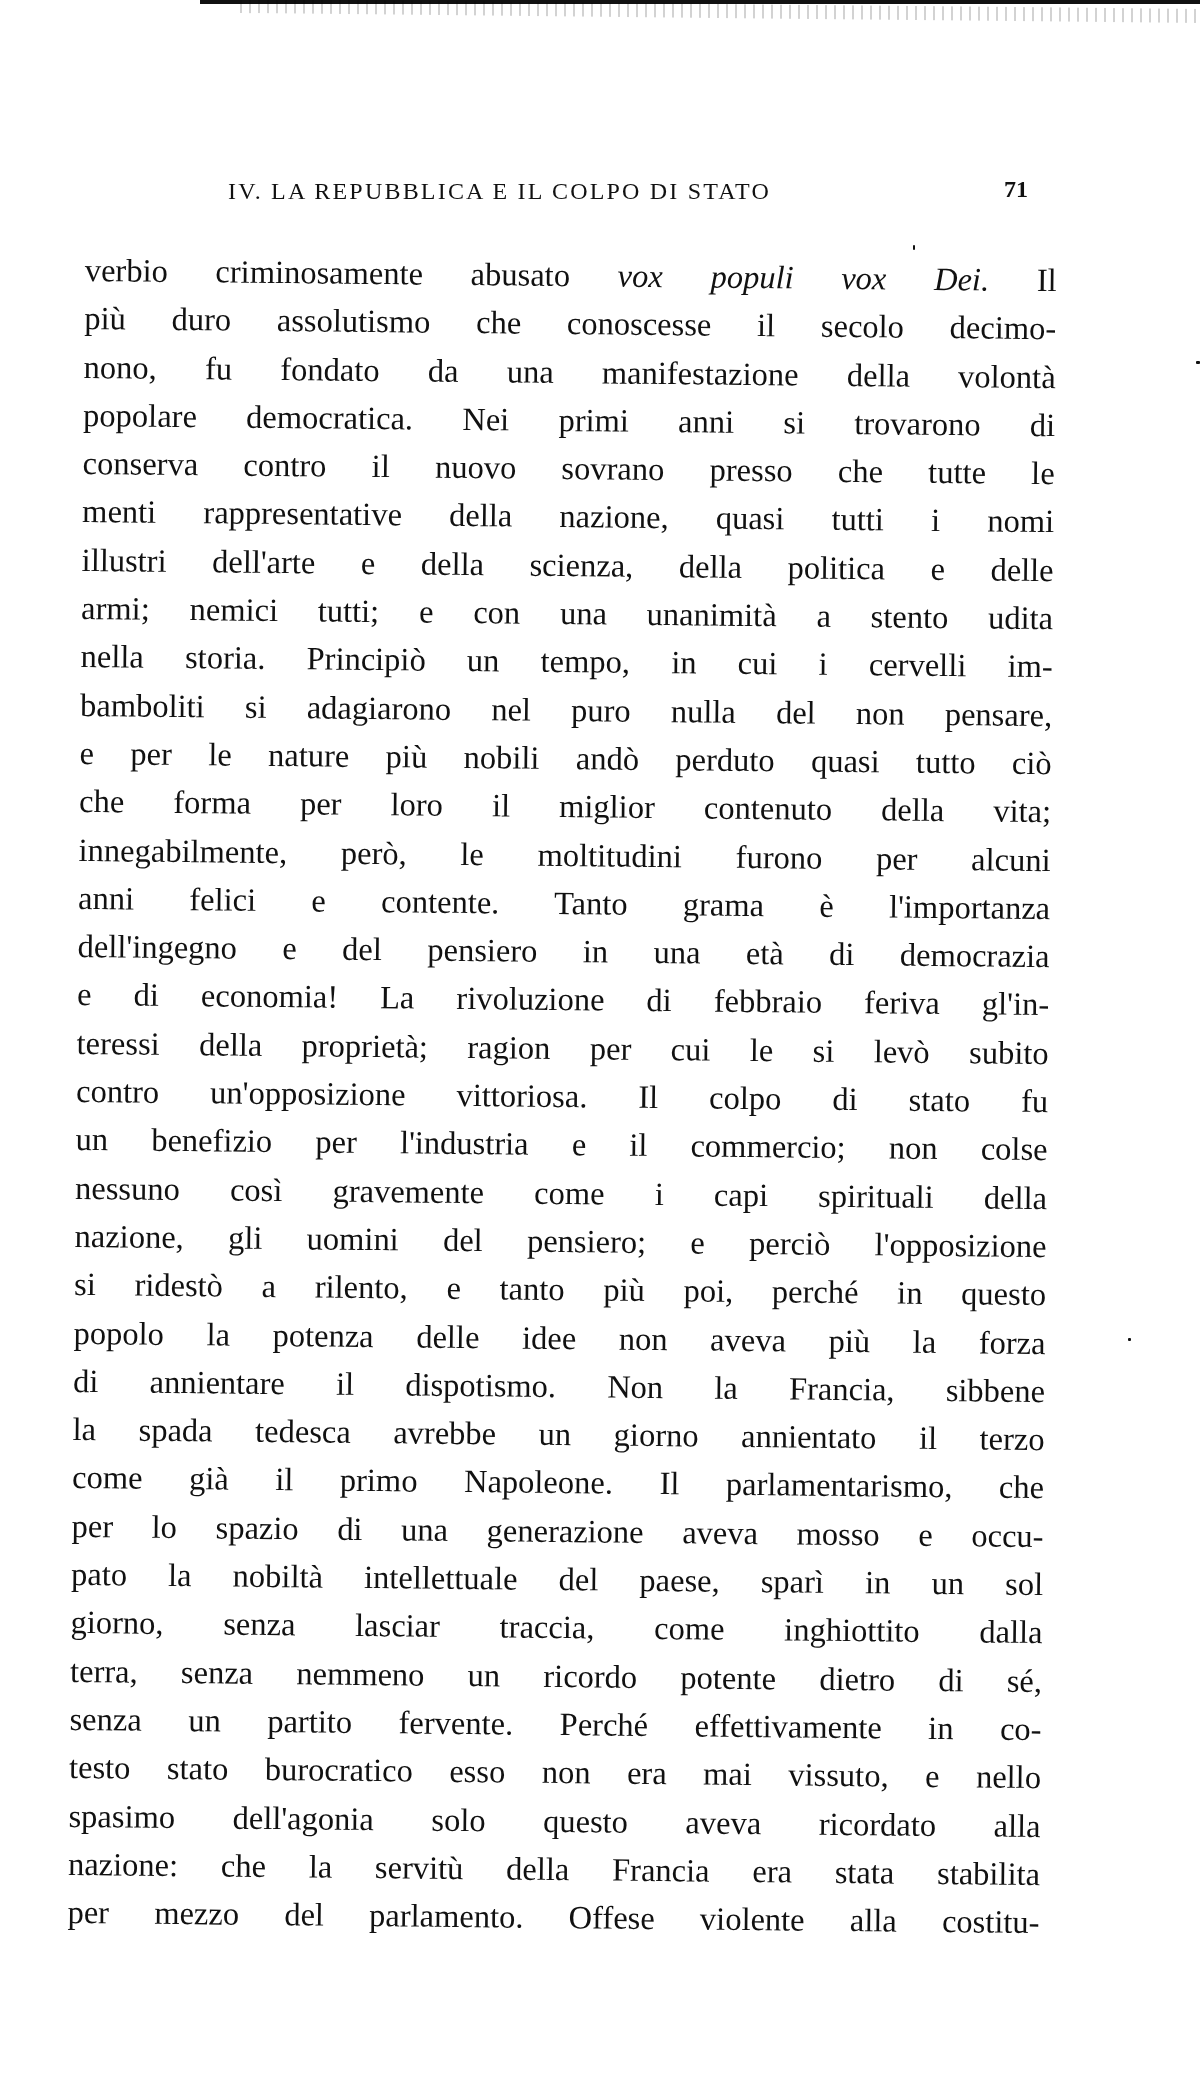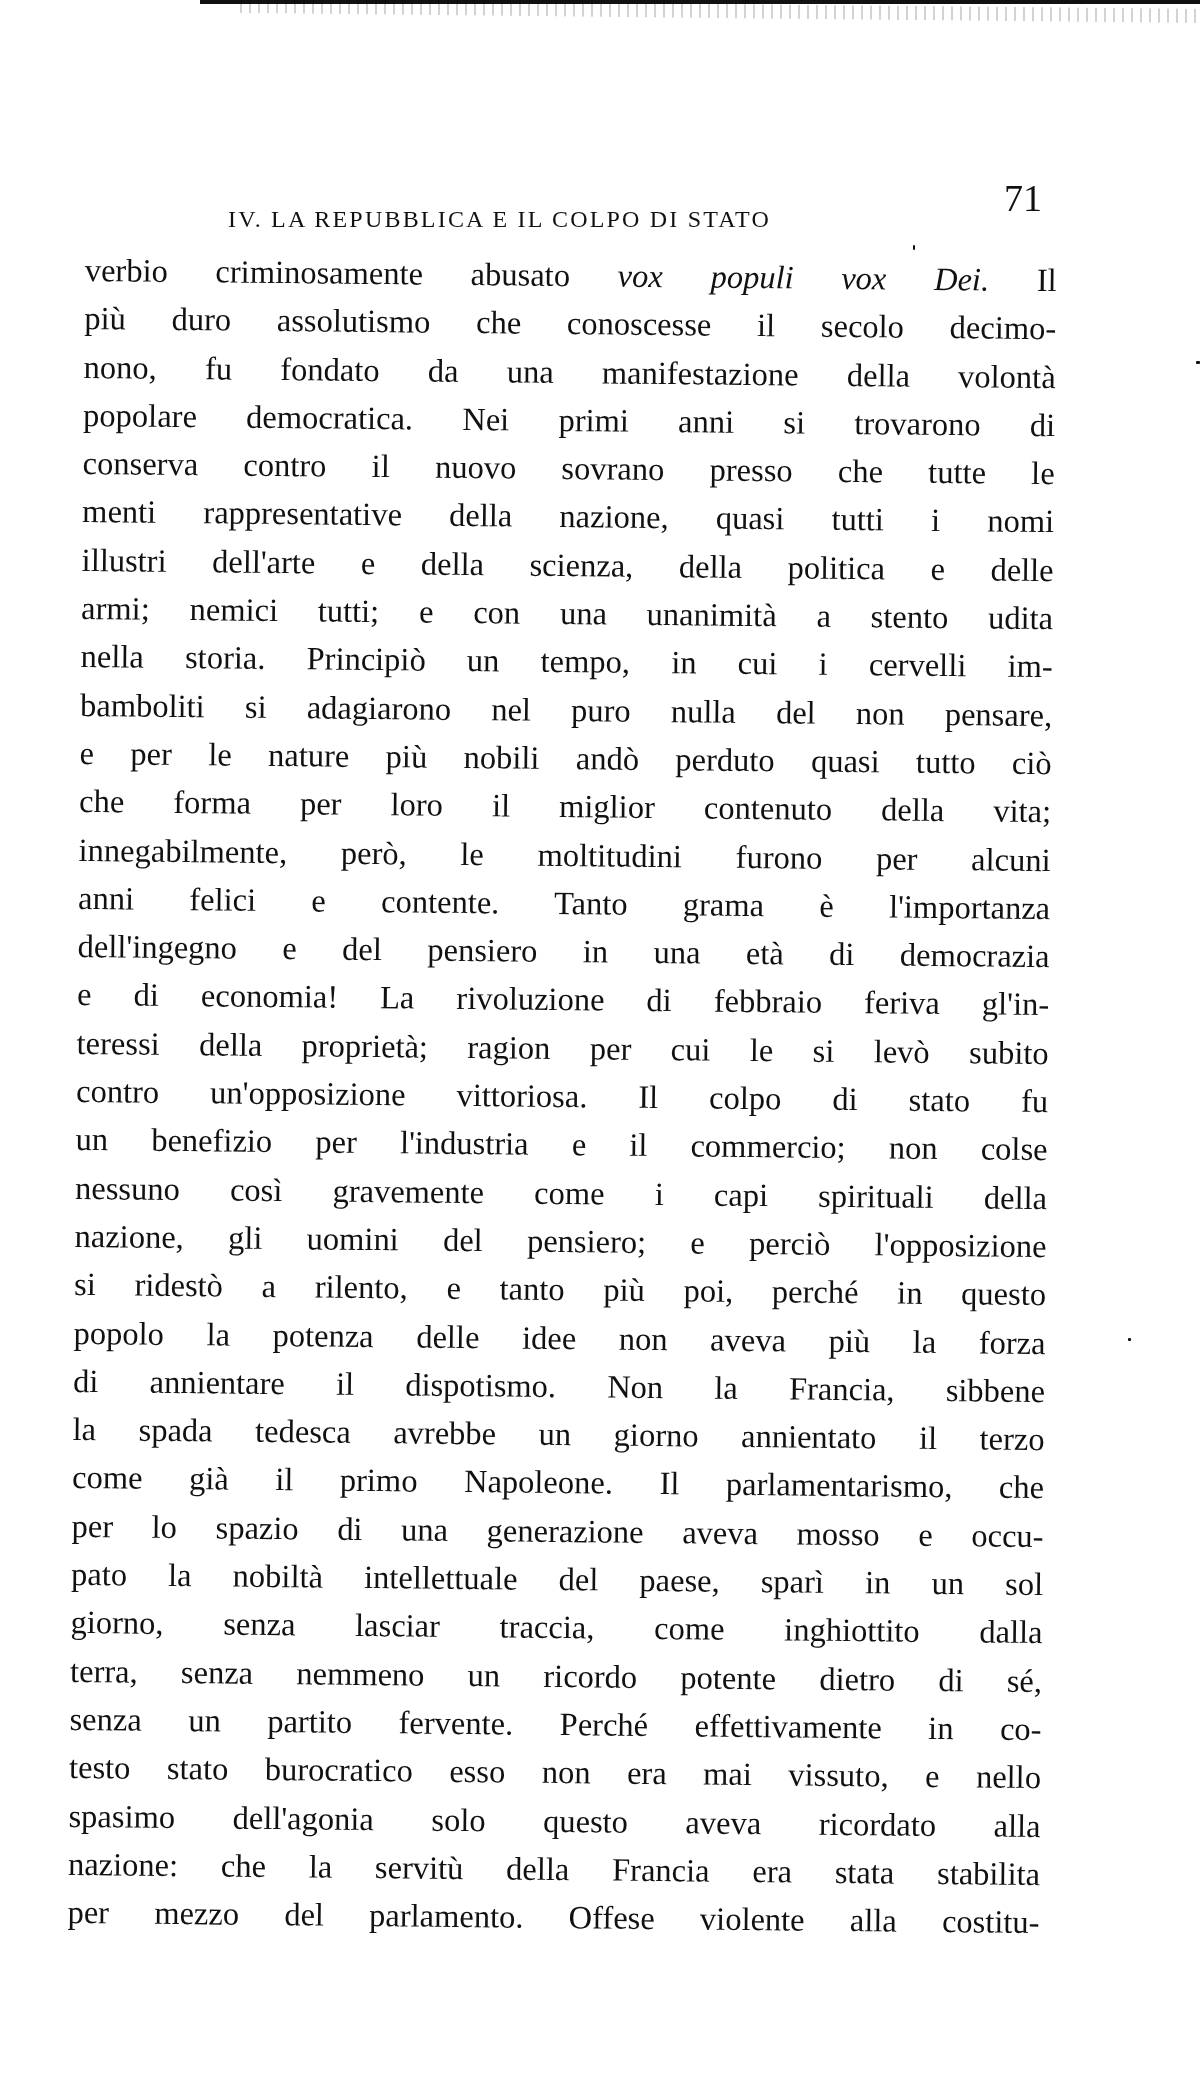--- a/index.html
+++ b/index.html
@@ -35,28 +35,28 @@
     }
     .running-head {
       position: absolute;
       top: 178px;
       left: 228px;
       font-size: 24px;
       letter-spacing: 2.2px;
       font-variant: small-caps;
       text-transform: uppercase;
       white-space: nowrap;
-      margin-top: 28px;
     }
     .page-number {
       position: absolute;
       top: 176px;
       left: 1004px;
-      font-size: 38px;
+      font-size: 24px;
       white-space: nowrap;
+      font-weight: bold;
     }
     .body-text {
       position: absolute;
       top: 246px;
       left: 85px;
       width: 972px;
       transform: rotate(0.6deg);
       transform-origin: 0 0;
     }
     .line {

